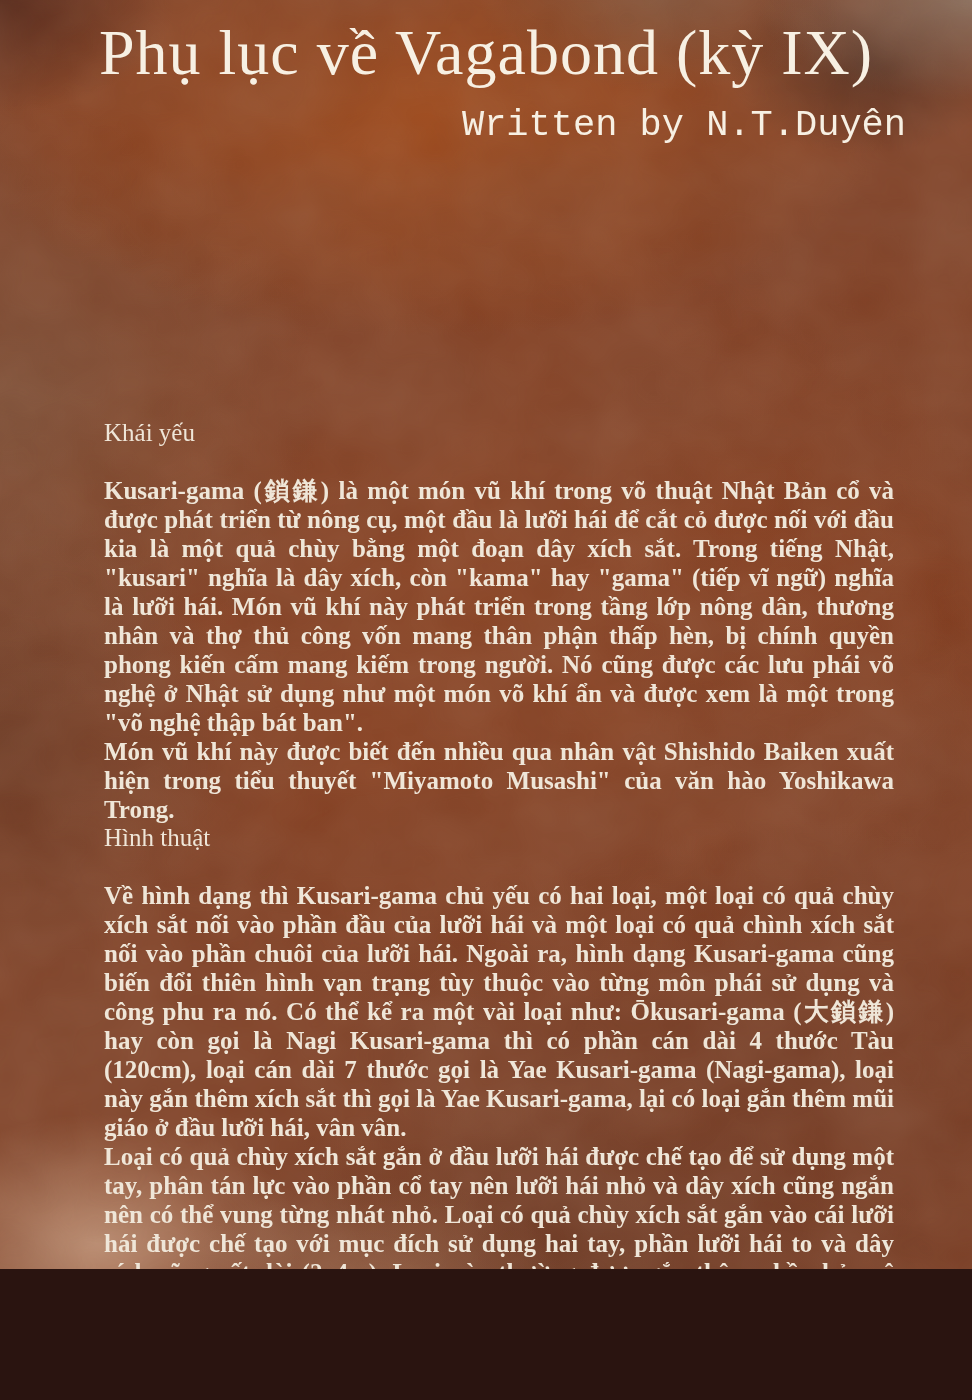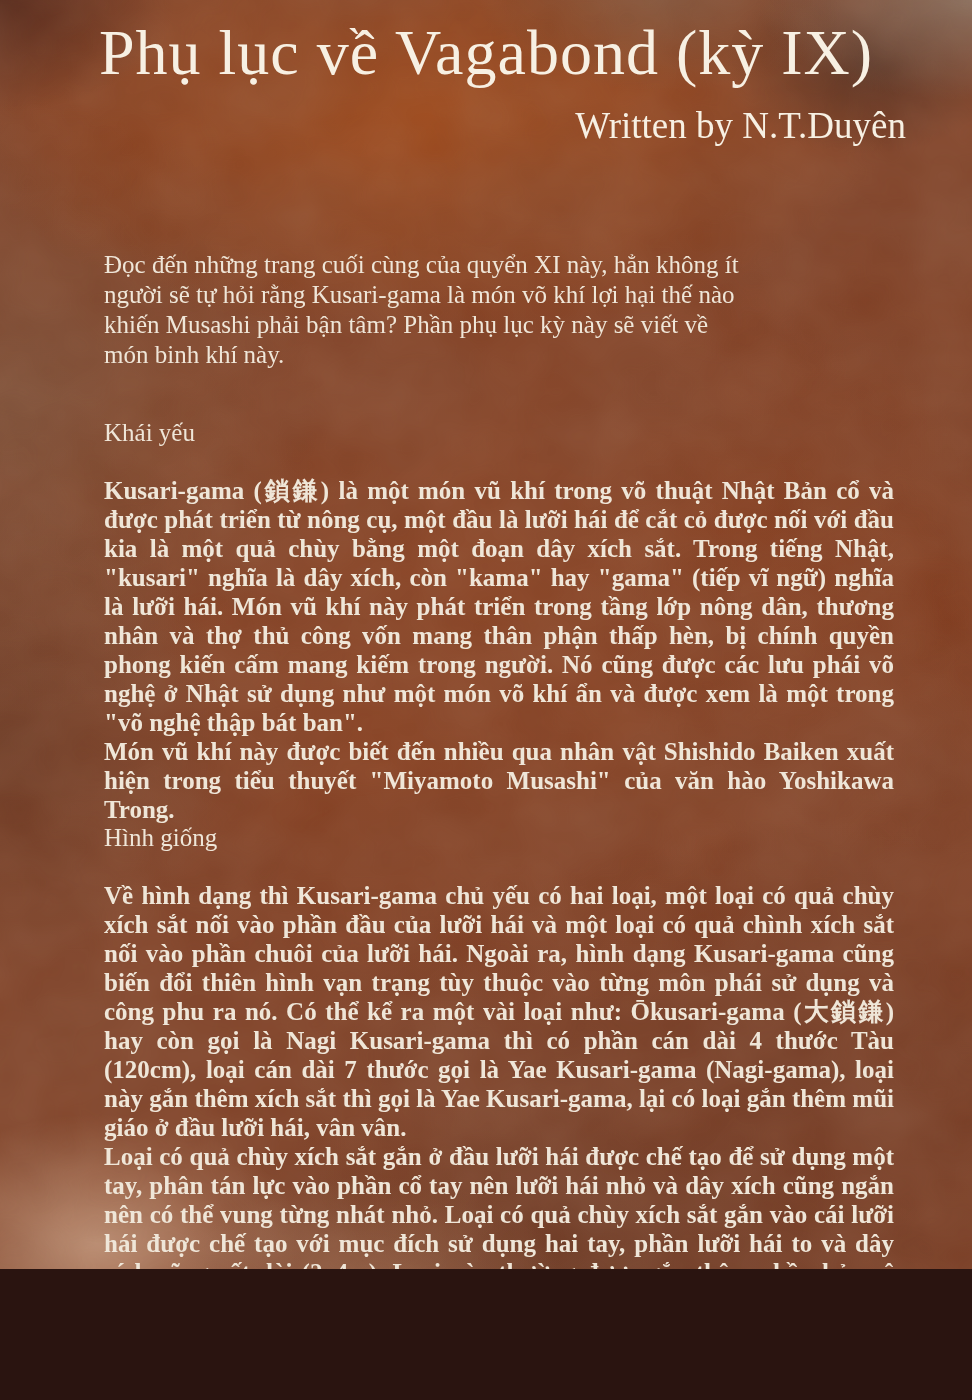--- a/index.html
+++ b/index.html
@@ -36,20 +36,21 @@
     font-size: 64px;
     font-weight: normal;
     letter-spacing: 1px;
     color: var(--title-ink, #f7f0e3);
   }
   .byline {
     position: absolute;
     top: 104px; right: 66px;
     font-size: 37px;
     color: var(--title-ink, #f7f0e3);
+    font-family: Liberation Mono, monospace;
   }
   .intro {
     position: absolute;
     top: 250px; left: 104px;
     width: 650px;
     margin: 0;
     font-size: 25px;
     line-height: 30px;
     text-align: left;
   }
@@ -106,32 +107,31 @@
       </filter>
     </defs>
     <rect width="972" height="1400" filter="url(#tx1)" opacity="0.5"></rect>
     <rect width="972" height="1400" filter="url(#tx2)" opacity="0.35"></rect>
   </svg>
 
   <h1 class="title">Phụ lục về Vagabond (kỳ IX)</h1>
 
   <div class="byline">Written by N.T.Duyên</div>
 
-  <p class="intro">Đọc đến những trang cuối cùng của quyển XI này, hẳn không ít người sẽ tự hỏi rằng Kusari-gama là món võ khí lợi hại thế nào khiến Musashi phải bận tâm? Phần phụ lục kỳ này sẽ viết về món binh khí này.</p>
 
   <section class="sec sec-khai-yeu">
     <h2>Khái yếu</h2>
     <div class="body">
         <p>Kusari-gama (鎖鎌) là một món vũ khí trong võ thuật Nhật Bản cổ và được phát triển từ nông cụ, một đầu là lưỡi hái để cắt cỏ được nối với đầu kia là một quả chùy bằng một đoạn dây xích sắt. Trong tiếng Nhật, "kusari" nghĩa là dây xích, còn "kama" hay "gama" (tiếp vĩ ngữ) nghĩa là lưỡi hái. Món vũ khí này phát triển trong tầng lớp nông dân, thương nhân và thợ thủ công vốn mang thân phận thấp hèn, bị chính quyền phong kiến cấm mang kiếm trong người. Nó cũng được các lưu phái võ nghệ ở Nhật sử dụng như một món võ khí ẩn và được xem là một trong "võ nghệ thập bát ban".</p>
         <p>Món vũ khí này được biết đến nhiều qua nhân vật Shishido Baiken xuất hiện trong tiểu thuyết "Miyamoto Musashi" của văn hào Yoshikawa Trong.</p>
       </div>
   </section>
 
   <section class="sec sec-hinh-dang">
-    <h2>Hình giống</h2>
+    <h2>Hình thuật</h2>
     <div class="body">
         <p>Về hình dạng thì Kusari-gama chủ yếu có hai loại, một loại có quả chùy xích sắt nối vào phần đầu của lưỡi hái và một loại có quả chình xích sắt nối vào phần chuôi của lưỡi hái. Ngoài ra, hình dạng Kusari-gama cũng biến đổi thiên hình vạn trạng tùy thuộc vào từng môn phái sử dụng và công phu ra nó. Có thể kể ra một vài loại như: Ōkusari-gama (大鎖鎌) hay còn gọi là Nagi Kusari-gama thì có phần cán dài 4 thước Tàu (120cm), loại cán dài 7 thước gọi là Yae Kusari-gama (Nagi-gama), loại này gắn thêm xích sắt thì gọi là Yae Kusari-gama, lại có loại gắn thêm mũi giáo ở đầu lưỡi hái, vân vân.</p>
         <p>Loại có quả chùy xích sắt gắn ở đầu lưỡi hái được chế tạo để sử dụng một tay, phân tán lực vào phần cổ tay nên lưỡi hái nhỏ và dây xích cũng ngắn nên có thể vung từng nhát nhỏ. Loại có quả chùy xích sắt gắn vào cái lưỡi hái được chế tạo với mục đích sử dụng hai tay, phần lưỡi hái to và dây xích cũng rất dài (2~4m). Loại này thường được gắn thêm phần bảo vệ tay giống như đốc kiếm ở cán để tránh bị lưỡi hái làm bị thương khi bị địch thủ bắt được dây xích hay khi ném dây xích.</p>
         <p>Tại Nhật Bản, các loại Kusari-gama thường được các lò rèn đồ gia dụng chế tạo, chỉ có một số rất ít được các lò rèn kiếm chế tạo.</p>
       </div>
   </section>
 
   <div class="watermark">Vagabond</div>
 
   <div class="copyright">©N.T.Duyên 2011</div>

